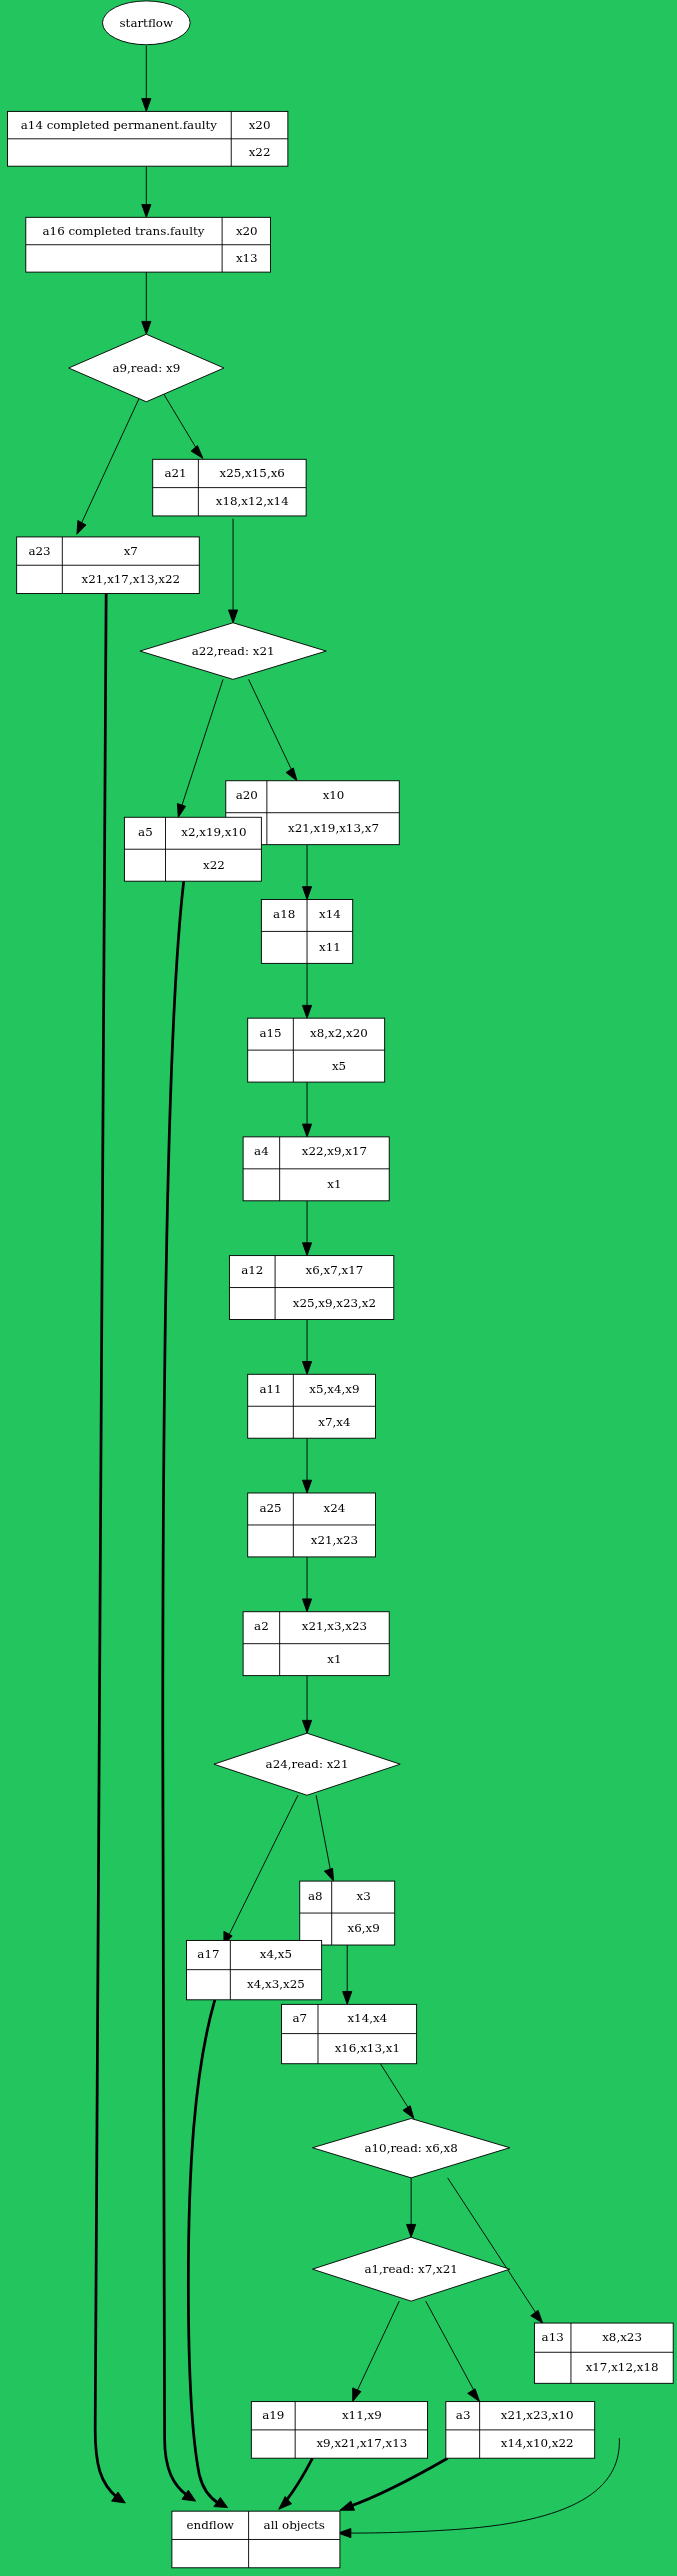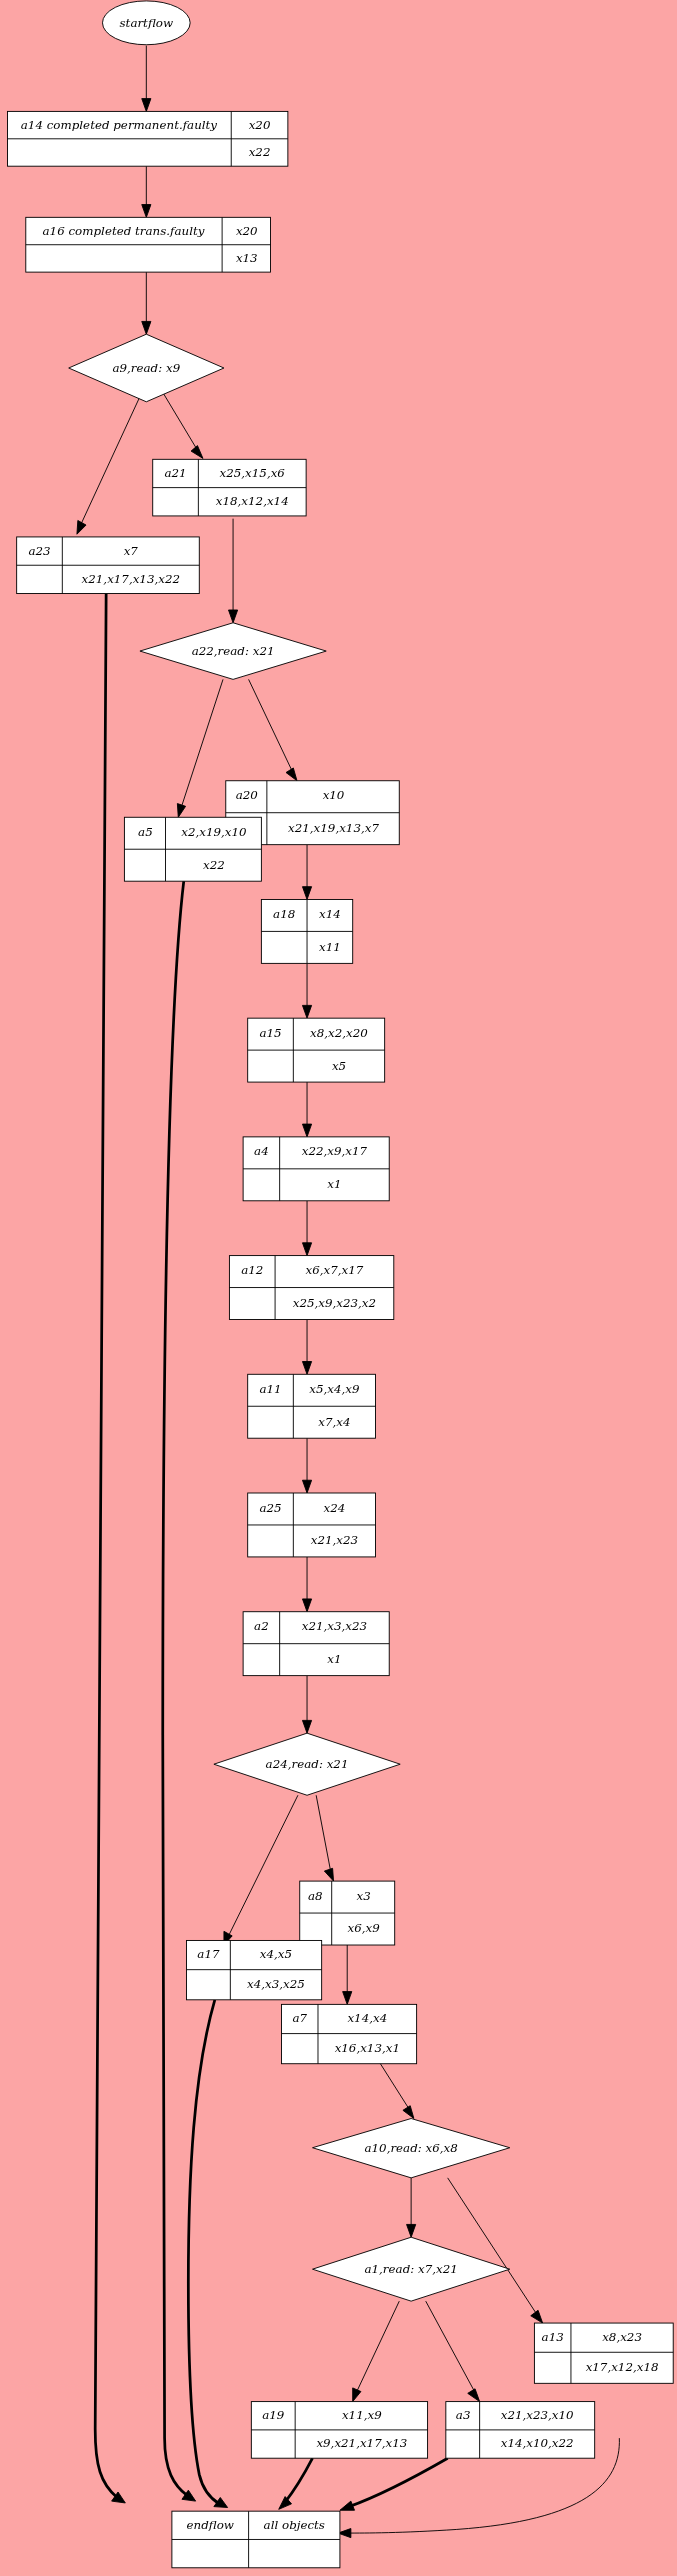--- a/index.html
+++ b/index.html
@@ -7,23 +7,22 @@
     padding: 0;
     background: #ffffff;
   }
   body {
     font-family: "DejaVu Serif", "Liberation Serif", serif;
   }
   #canvas {
     position: relative;
     width: 678px;
     height: 2576px;
-    background: #fca5a5;
+    background: #22c55e;
     overflow: hidden;
-    font-style: italic;
   }
   svg.graph {
     position: absolute;
     top: 0;
     left: 0;
     width: 678px;
     height: 2576px;
   }
   .nodebox rect, .nodebox line {
     fill: #ffffff;

